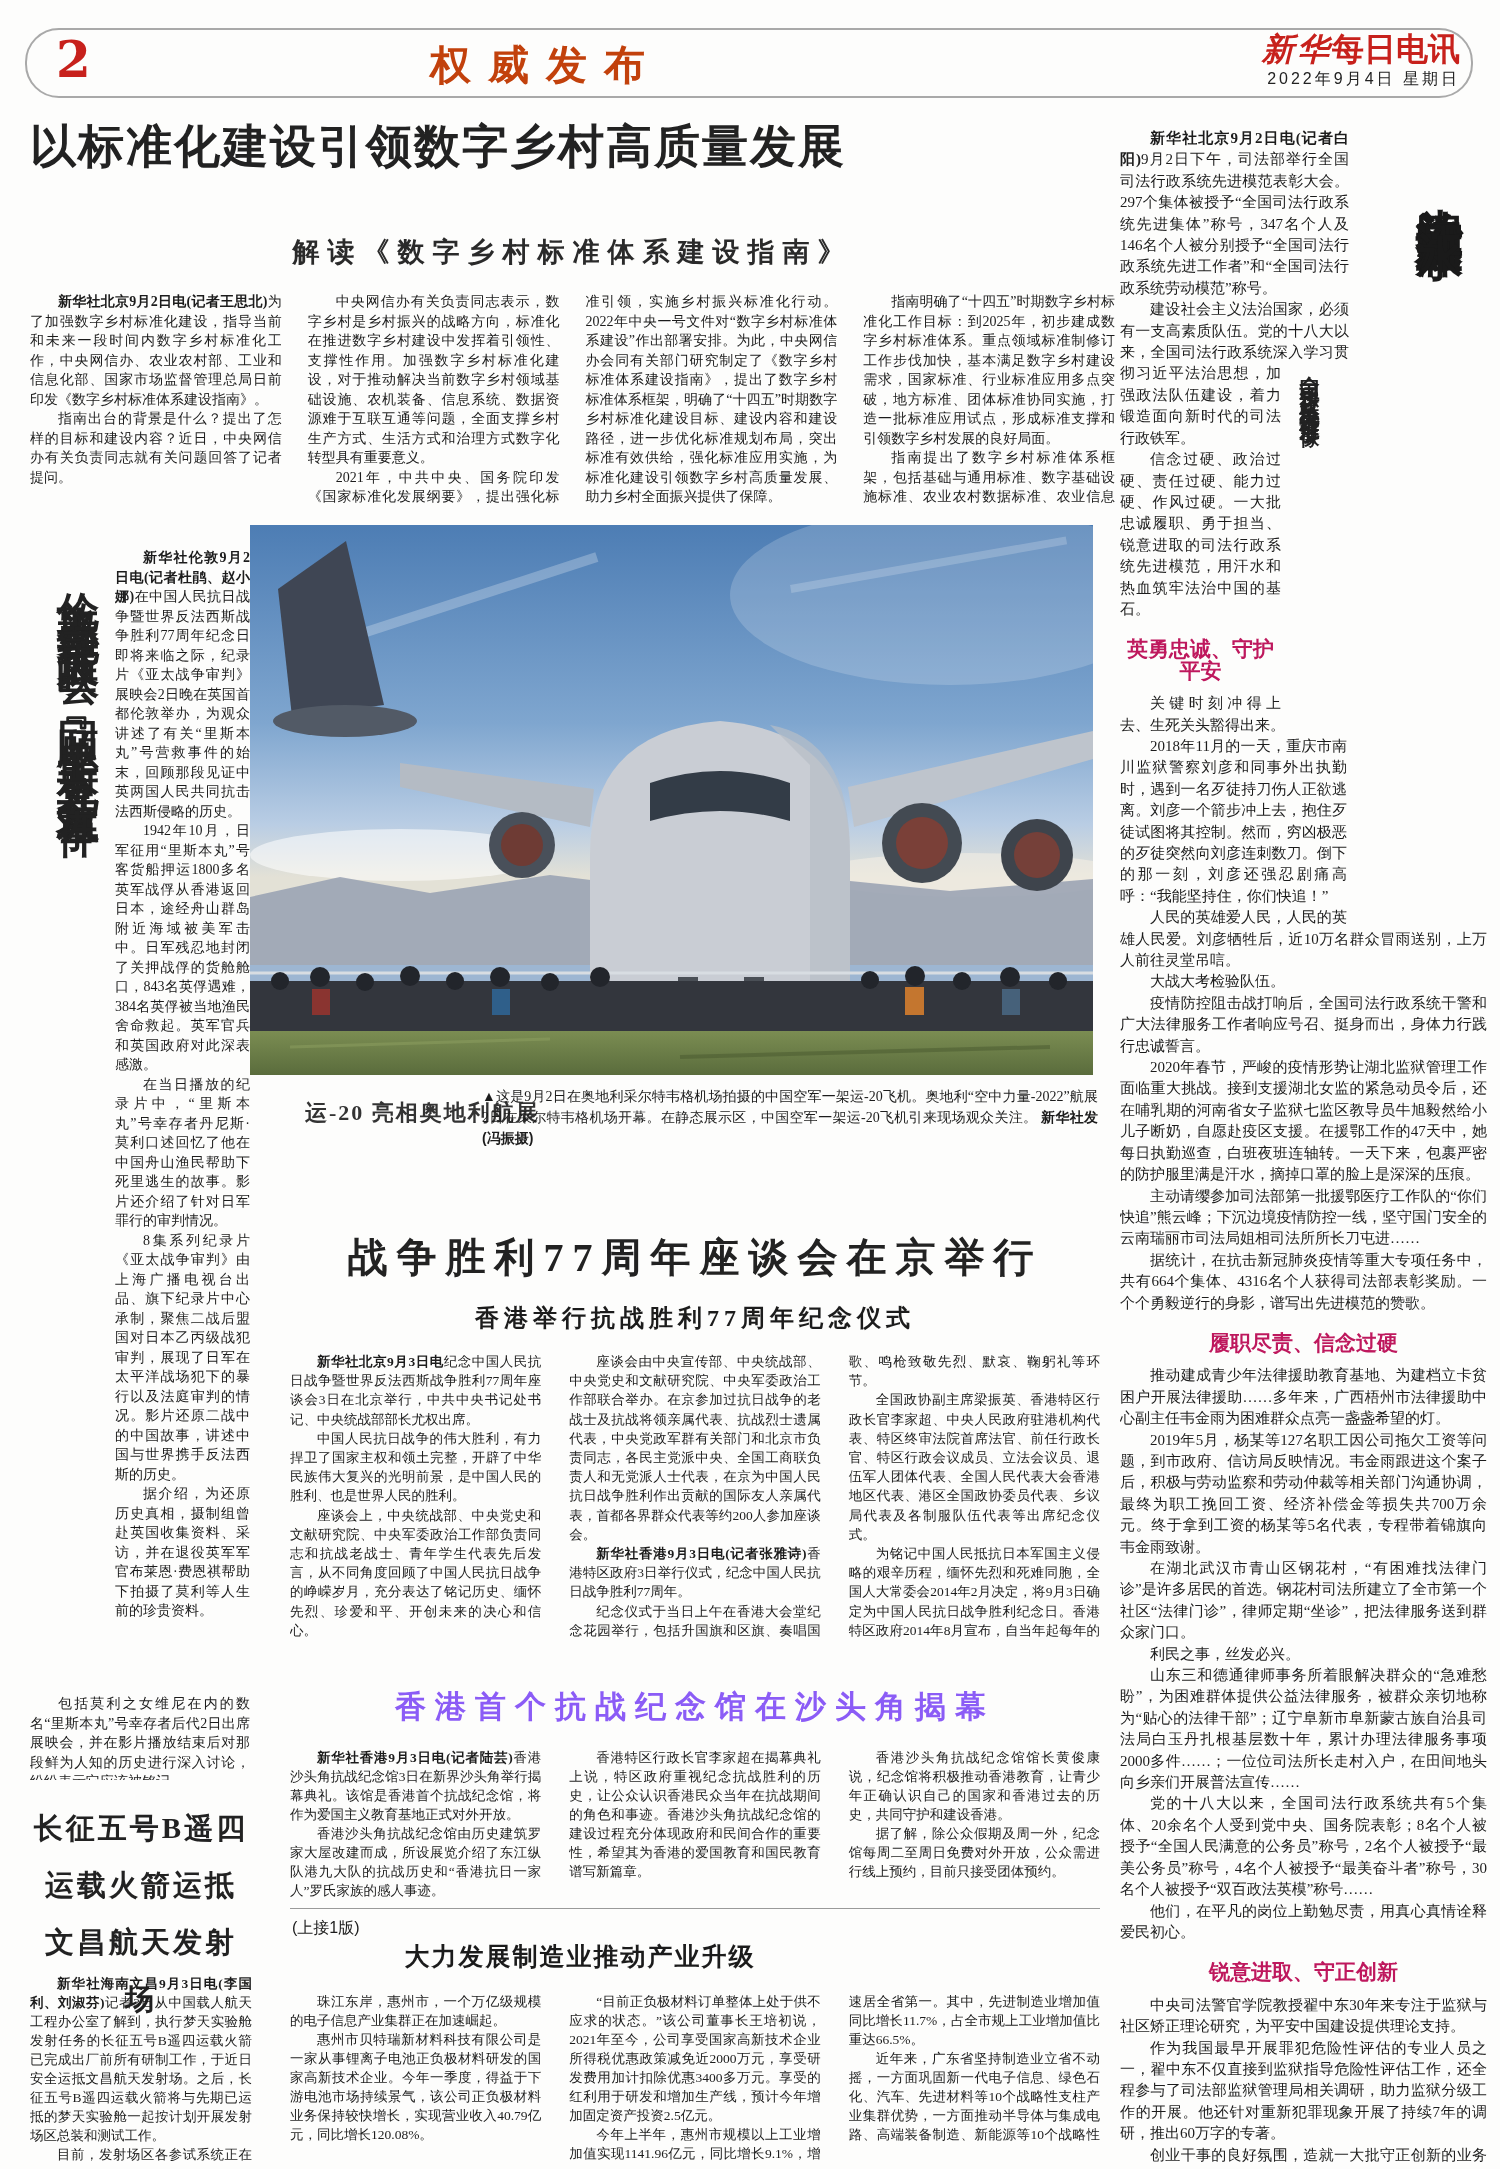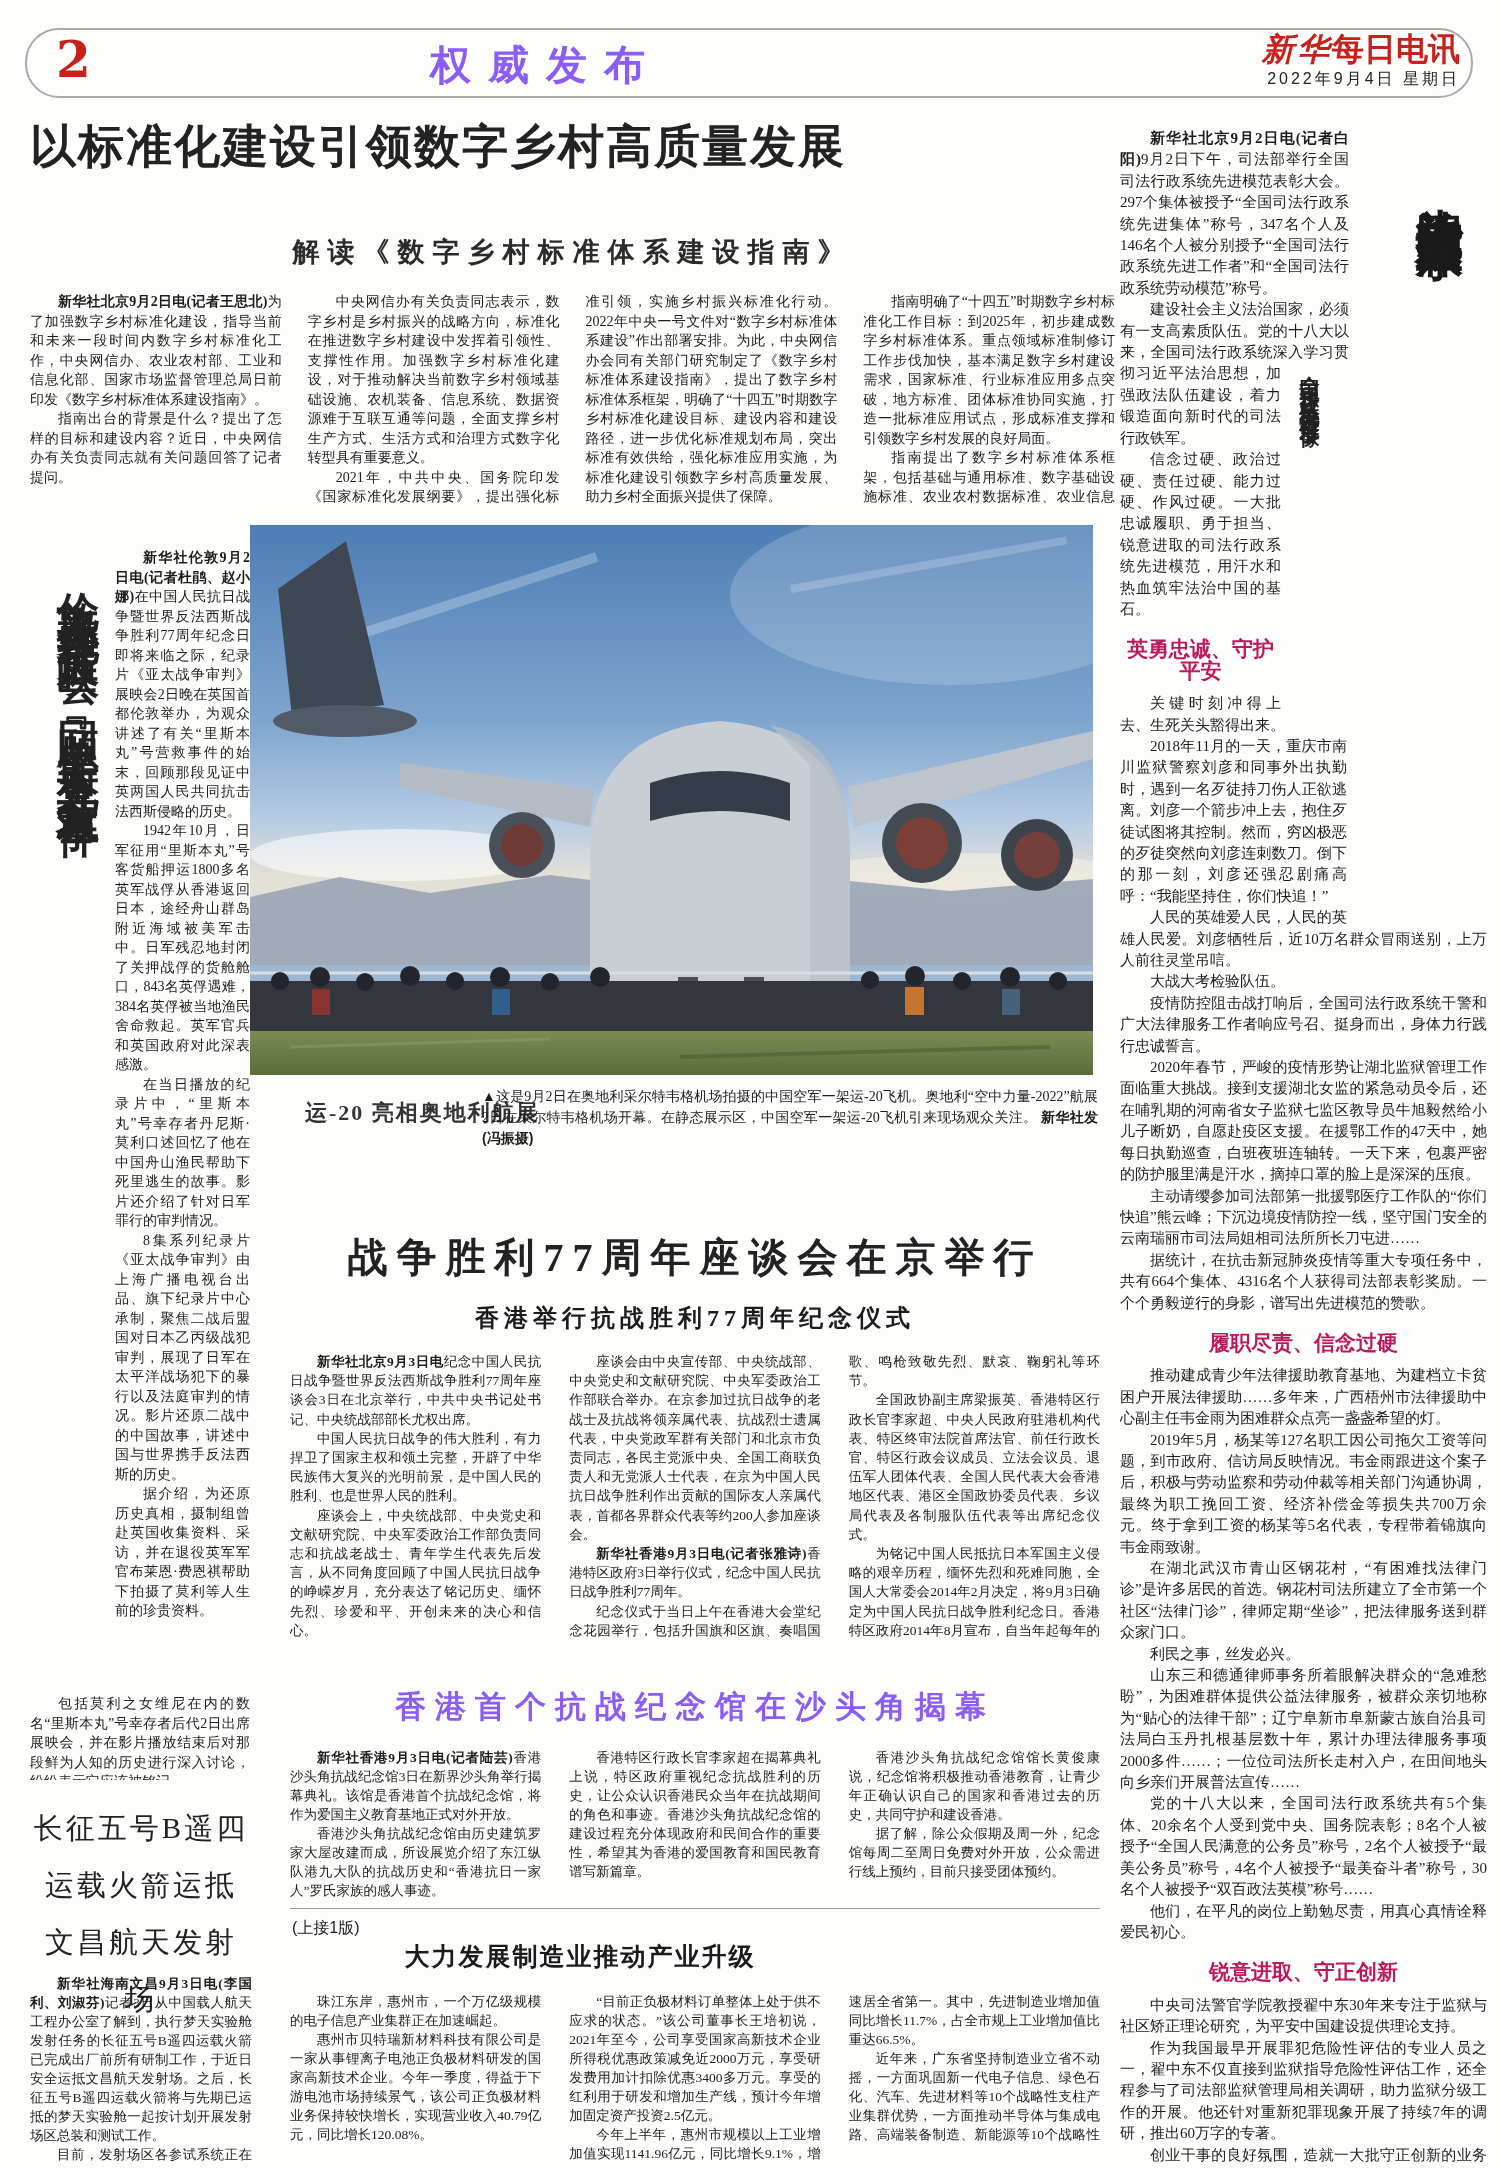--- a/index.html
+++ b/index.html
@@ -4,42 +4,42 @@
 <style>
   html,body{margin:0;padding:0;background:#e9e9e7;}
   .page{position:relative;width:1500px;height:2169px;margin:0 auto;background:#fdfdfc;
         font-family:"Liberation Serif","DejaVu Serif",serif;color:#1c1c1c;overflow:hidden;}
   .abs{position:absolute;}
   p.para{margin:0;text-indent:2em;}
   .jtext{text-align:justify;}
   
   .header-bar{left:25px;top:28px;width:1444px;height:66px;border:2px solid #a9a9a9;border-radius:34px;}
   .page-num{left:56px;top:30px;font-size:50px;font-weight:bold;color:#c7211c;font-family:"DejaVu Serif","Liberation Serif",serif;}
-  .section-title{left:430px;top:38px;font-size:41px;font-weight:bold;color:#8b5cf6;letter-spacing:17px;}
+  .section-title{left:430px;top:38px;font-size:41px;font-weight:bold;color:#c2410c;letter-spacing:17px;}
   .masthead{right:40px;top:32px;text-align:right;}
   .brand{font-size:32px;font-weight:bold;color:#c7211c;line-height:34px;text-align:right;}
   .brand .script{font-style:italic;letter-spacing:3px;}
   .dateline{font-size:16px;color:#222;letter-spacing:3px;margin-top:3px;font-family:"Liberation Sans","DejaVu Sans",sans-serif;}
   
   .dv-headline{left:30px;top:116px;width:1085px;font-size:46px;font-weight:900;letter-spacing:2px;color:#222;}
   .dv-deck{left:30px;top:234px;width:1085px;text-align:center;font-size:27px;font-weight:600;letter-spacing:8px;color:#2a2a2a;}
   .dv-body{left:30px;top:292px;width:1085px;height:226px;column-count:4;column-gap:26px;column-fill:auto;
            overflow:hidden;font-size:14px;line-height:19.5px;}
   
   .photo{left:250px;top:525px;width:843px;height:550px;overflow:hidden;background:#9db6d2;}
   .cap-title{left:305px;top:1098px;font-size:22px;letter-spacing:2px;color:#333;font-weight:600;}
   .cap-text{left:482px;top:1086px;width:616px;font-size:14px;line-height:21px;}
   .cap-text .credit{font-weight:bold;font-family:"Liberation Sans","DejaVu Sans",sans-serif;}
   
   .vhead-london{left:40px;top:558px;height:1140px;width:66px;writing-mode:vertical-rl;text-orientation:upright;
     font-size:42px;font-weight:600;letter-spacing:8px;color:#222;}
   .london-body{left:115px;top:548px;width:135px;height:1142px;overflow:hidden;font-size:14px;line-height:19.5px;}
   .london-cont{left:30px;top:1694px;width:220px;height:86px;overflow:hidden;font-size:14px;line-height:19.5px;}
   
-  .rocket-head{left:30px;top:1800px;width:222px;text-align:center;font-size:29px;font-weight:400;letter-spacing:3px;line-height:57px;color:#222;}
+  .rocket-head{left:30px;top:1800px;width:222px;text-align:center;font-size:29px;font-weight:700;letter-spacing:3px;line-height:57px;color:#222;}
   .rocket-body{left:30px;top:1974px;width:222px;height:192px;overflow:hidden;font-size:13.5px;line-height:19px;}
   
   .sym-h1{left:290px;top:1166px;width:810px;text-align:center;font-size:40px;font-weight:900;letter-spacing:3px;color:#222;}
   .sym-h2{left:290px;top:1230px;width:810px;text-align:center;font-size:40px;font-weight:900;letter-spacing:9px;color:#222;}
   .sym-deck{left:290px;top:1302px;width:810px;text-align:center;font-size:24px;font-weight:600;letter-spacing:5px;}
   .sym-body{left:290px;top:1352px;width:810px;height:292px;column-count:3;column-gap:28px;column-fill:auto;
             overflow:hidden;font-size:13.5px;line-height:19.2px;}
   
   .mus-head{left:290px;top:1686px;width:810px;text-align:center;font-size:31px;font-weight:900;letter-spacing:9px;color:#8b5cf6;}
   .mus-body{left:290px;top:1748px;width:810px;height:158px;column-count:3;column-gap:28px;column-fill:auto;

